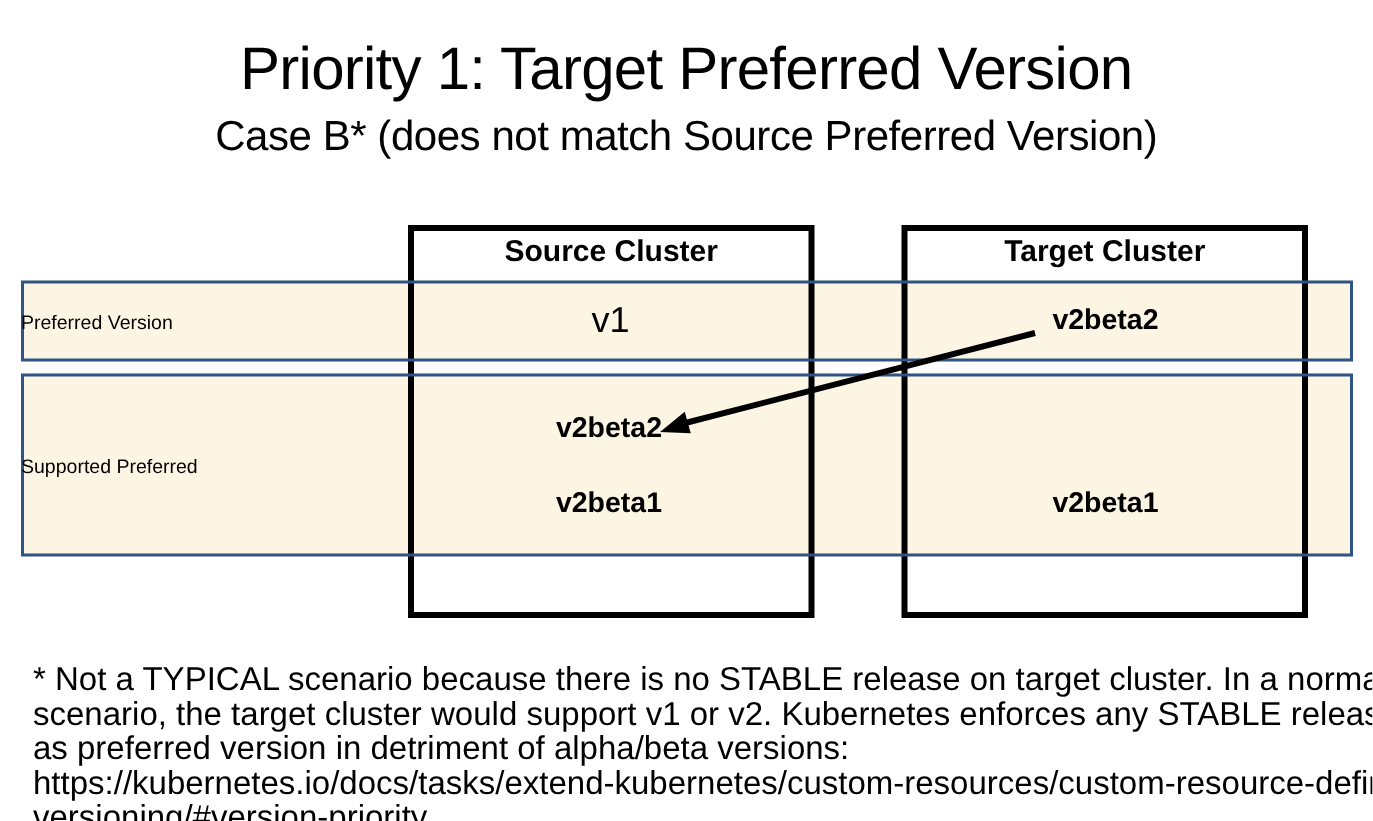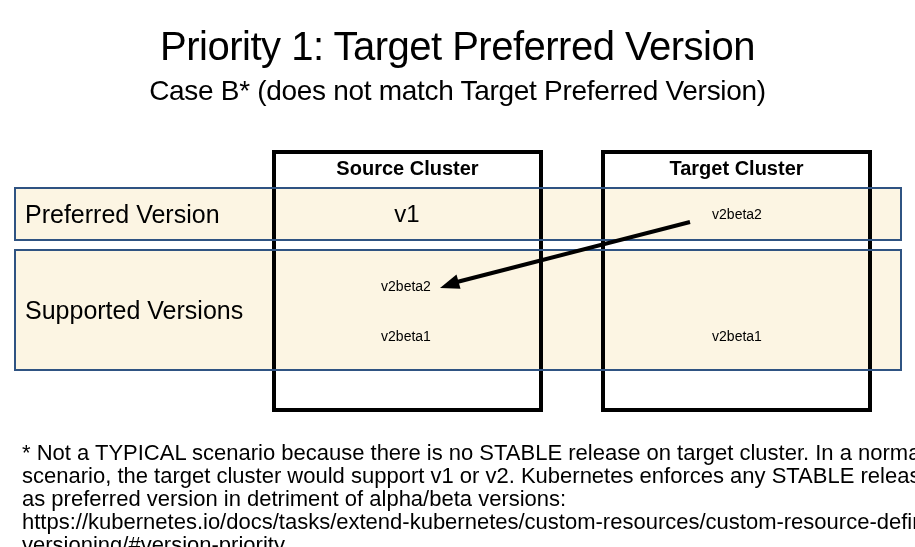--- a/index.html
+++ b/index.html
@@ -61,31 +61,31 @@
     display:flex;align-items:center;justify-content:center;
     font-size:20px;font-weight:700;
     z-index:4;
   }
   .hdr.source{left:272px;}
   .hdr.target{left:601px;}
   
   .rowlabel{
     position:absolute;left:14px;width:250px;
     display:flex;align-items:center;
-    padding-left:11px;box-sizing:border-box;
-    font-size:25px;
+    box-sizing:border-box;
+    font-size:13px;
     z-index:4;
   }
   .rowlabel.r1{top:167px;height:54px;}
   .rowlabel.r2{top:229px;height:122px;}
   
   .cell{
     position:absolute;
     transform:translate(-50%,-50%);
-    font-size:14px;font-weight:400;
+    font-size:19px;font-weight:700;
     white-space:nowrap;
     z-index:4;
   }
   .cell.regular{font-weight:400;font-size:24px;}
   .cell.src-preferred{left:407px;top:194px;}
   .cell.tgt-preferred{left:737px;top:194px;}
   .cell.src-supported-0{left:406px;top:266px;}
   .cell.src-supported-1{left:406px;top:316px;}
   .cell.tgt-supported-0{left:737px;top:316px;}
   
@@ -101,36 +101,36 @@
     white-space:pre;
     z-index:4;
   }
 </style>
 </head>
 <body>
 
 <div class="slide">
 
   <h1 class="title">Priority 1: Target Preferred Version</h1>
-  <h2 class="subtitle">Case B* (does not match Target Preferred Version)</h2>
+  <h2 class="subtitle">Case B* (does not match Source Preferred Version)</h2>
 
   <div class="row-bg r1"></div>
   <div class="row-bg r2"></div>
 
   <div class="box source"></div>
   <div class="box target"></div>
 
   <div class="row-border r1"></div>
   <div class="row-border r2"></div>
 
   <div class="hdr target">Target Cluster</div>
   <div class="hdr source">Source Cluster</div>
 
   <div class="rowlabel r1">Preferred Version</div>
-  <div class="rowlabel r2">Supported Versions</div>
+  <div class="rowlabel r2">Supported Preferred</div>
 
   <div class="cell regular src-preferred">v1</div>
   <div class="cell tgt-preferred">v2beta2</div>
   <div class="cell src-supported-0">v2beta2</div>
   <div class="cell src-supported-1">v2beta1</div>
   <div class="cell tgt-supported-0">v2beta1</div>
 
   <svg class="arrow-svg" viewBox="0 0 915 547" xmlns="http://www.w3.org/2000/svg" aria-hidden="true">
     <line x1="690" y1="202" x2="453" y2="263" stroke="var(--arrow)" stroke-width="4"></line>
     <polygon points="440,268 456.5,254.5 460.5,268.8" fill="var(--arrow)"></polygon>

